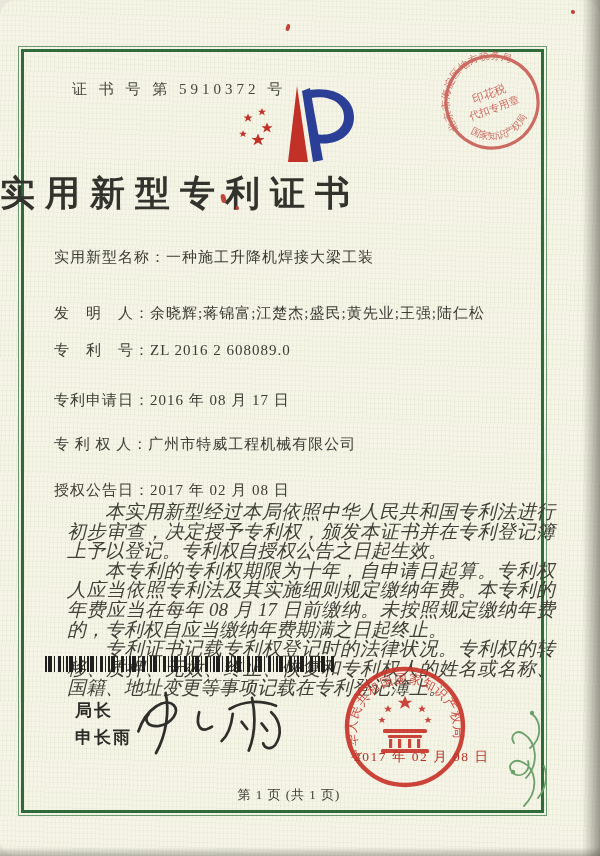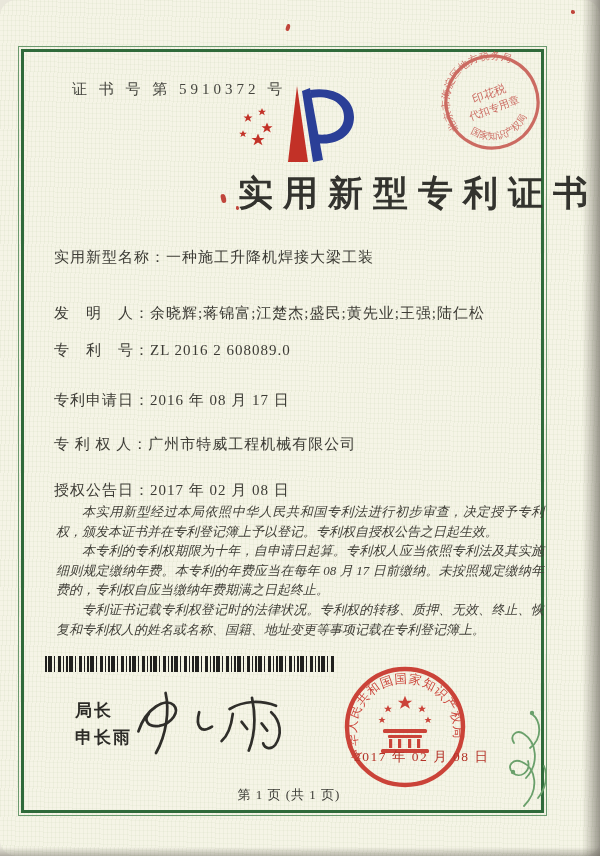--- a/index.html
+++ b/index.html
@@ -23,31 +23,31 @@
   .frame-inner{
     position:absolute;inset:2px;
     border:3px solid #2f6a3a;
   }
   .cert-number{
     position:absolute;left:72px;top:80px;
     font-size:15px;letter-spacing:4px;color:#45453f;
   }
   .logo{position:absolute;left:238px;top:86px;width:124px;height:84px;}
   .title{
-    position:absolute;left:0;top:170px;width:562px;text-align:right;
-    font-size:35px;font-weight:700;letter-spacing:10px;color:#33332e;padding-left:36px;
+    position:absolute;left:0;top:170px;width:562px;text-align:left;
+    font-size:35px;font-weight:700;letter-spacing:10px;color:#33332e;
   }
   .field{
     position:absolute;left:54px;width:470px;
     font-size:15px;color:#3c3b35;letter-spacing:1px;white-space:nowrap;
   }
   .f0{top:248px}.f1{top:304px}.f2{top:341px}.f3{top:391px}.f4{top:435px}.f5{top:481px}
   .paragraphs{
-    position:absolute;left:56px;top:502px;width:488px;
-    font-size:13px;line-height:19.6px;color:#403f38;
+    position:absolute;left:67px;top:502px;width:488px;
+    font-size:19px;line-height:19.6px;color:#403f38;
     font-style:italic;text-align:justify;
   }
   .paragraphs p{margin:0;text-indent:2em;}
   .barcode{position:absolute;left:45px;top:656px;width:290px;height:16px;
     background:repeating-linear-gradient(90deg,
       #20201e 0 2px, rgba(0,0,0,0) 2px 3px,
       #20201e 3px 7px, rgba(0,0,0,0) 7px 9px,
       #20201e 9px 10px, rgba(0,0,0,0) 10px 13px,
       #20201e 13px 16px, rgba(0,0,0,0) 16px 18px,
       #20201e 18px 19px, rgba(0,0,0,0) 19px 21px);

